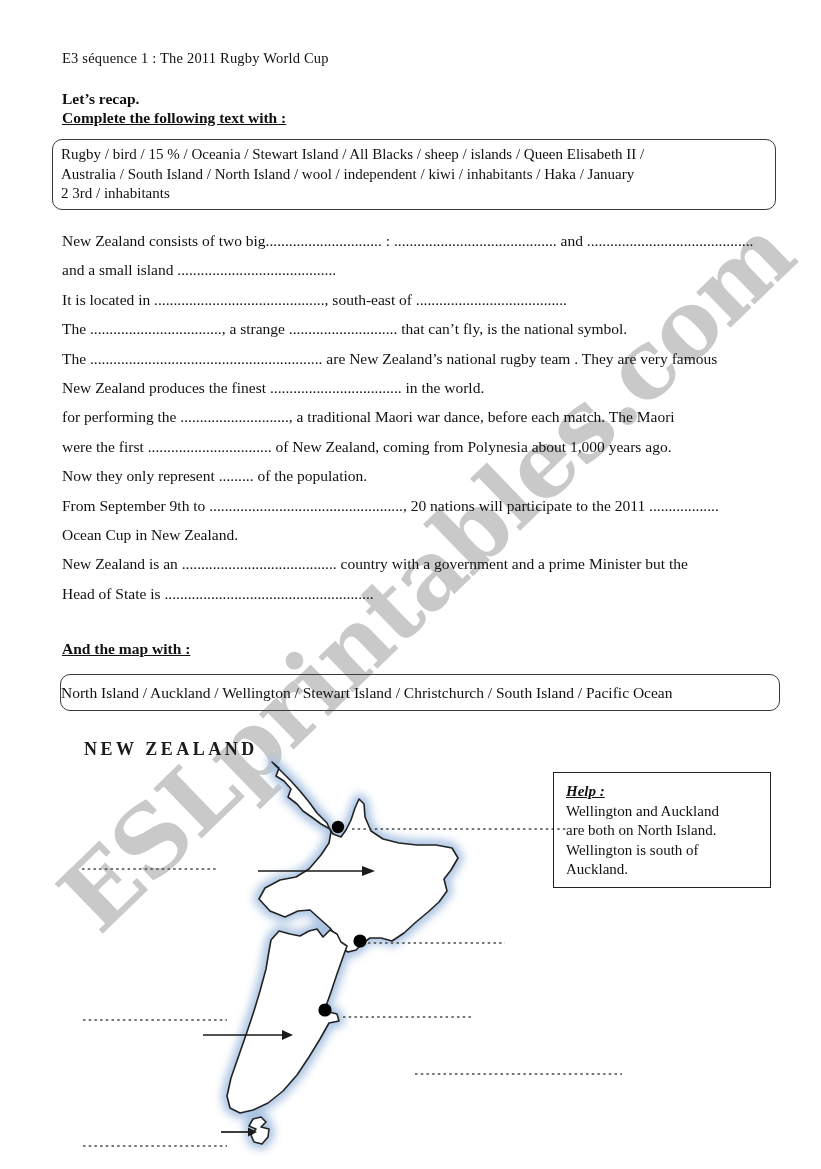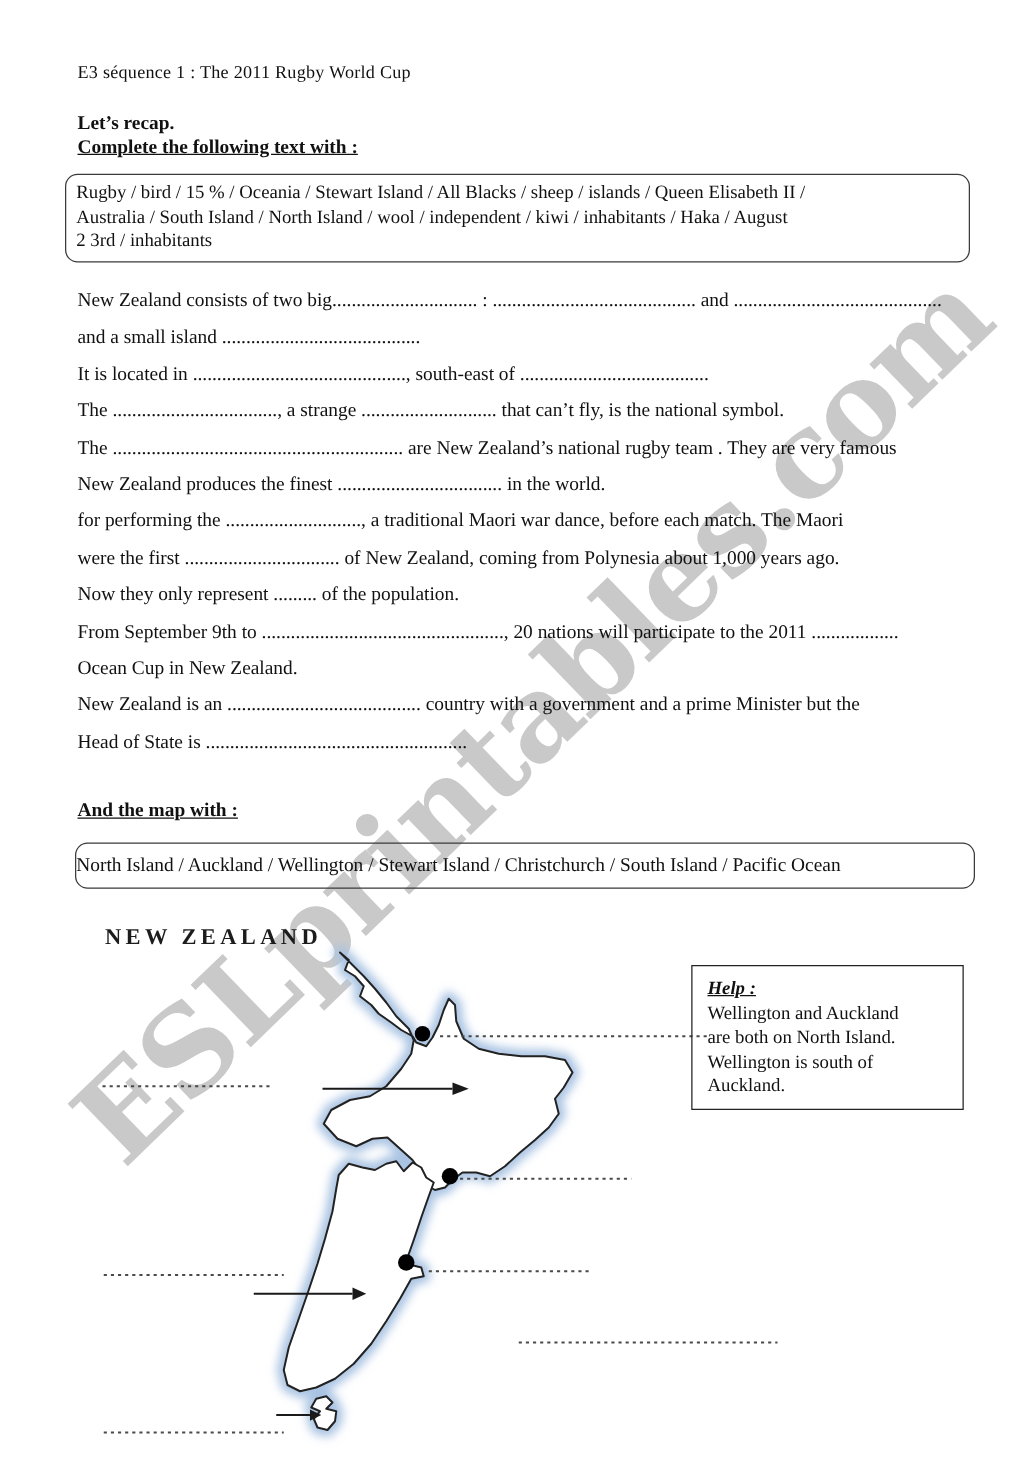--- a/index.html
+++ b/index.html
@@ -97,21 +97,21 @@
   </svg>
 
   <div class="content">
 
     <div class="doc-title">E3 séquence 1 : The 2011 Rugby World Cup</div>
     <div class="recap">Let’s recap.</div>
     <div class="complete">Complete the following text with :</div>
 
     <div class="word-box">
       <div>Rugby / bird / 15 % / Oceania / Stewart Island / All Blacks / sheep / islands  / Queen Elisabeth II /</div>
-      <div>Australia / South Island / North Island / wool / independent / kiwi / inhabitants / Haka / August</div>
+      <div>Australia / South Island / North Island / wool / independent / kiwi / inhabitants / Haka / January</div>
       <div>2 3rd / inhabitants</div>
     </div>
 
     <div class="fill-text">
       <div class="fill-line">New Zealand consists of two big.............................. : .......................................... and ...........................................</div>
       <div class="fill-line">and a small island .........................................</div>
       <div class="fill-line">It is located in ............................................, south-east of .......................................</div>
       <div class="fill-line">The .................................., a strange ............................ that can’t fly, is the national symbol.</div>
       <div class="fill-line">The ............................................................ are New Zealand’s national rugby team . They are very famous</div>
       <div class="fill-line">New Zealand produces the finest .................................. in the world.</div>

